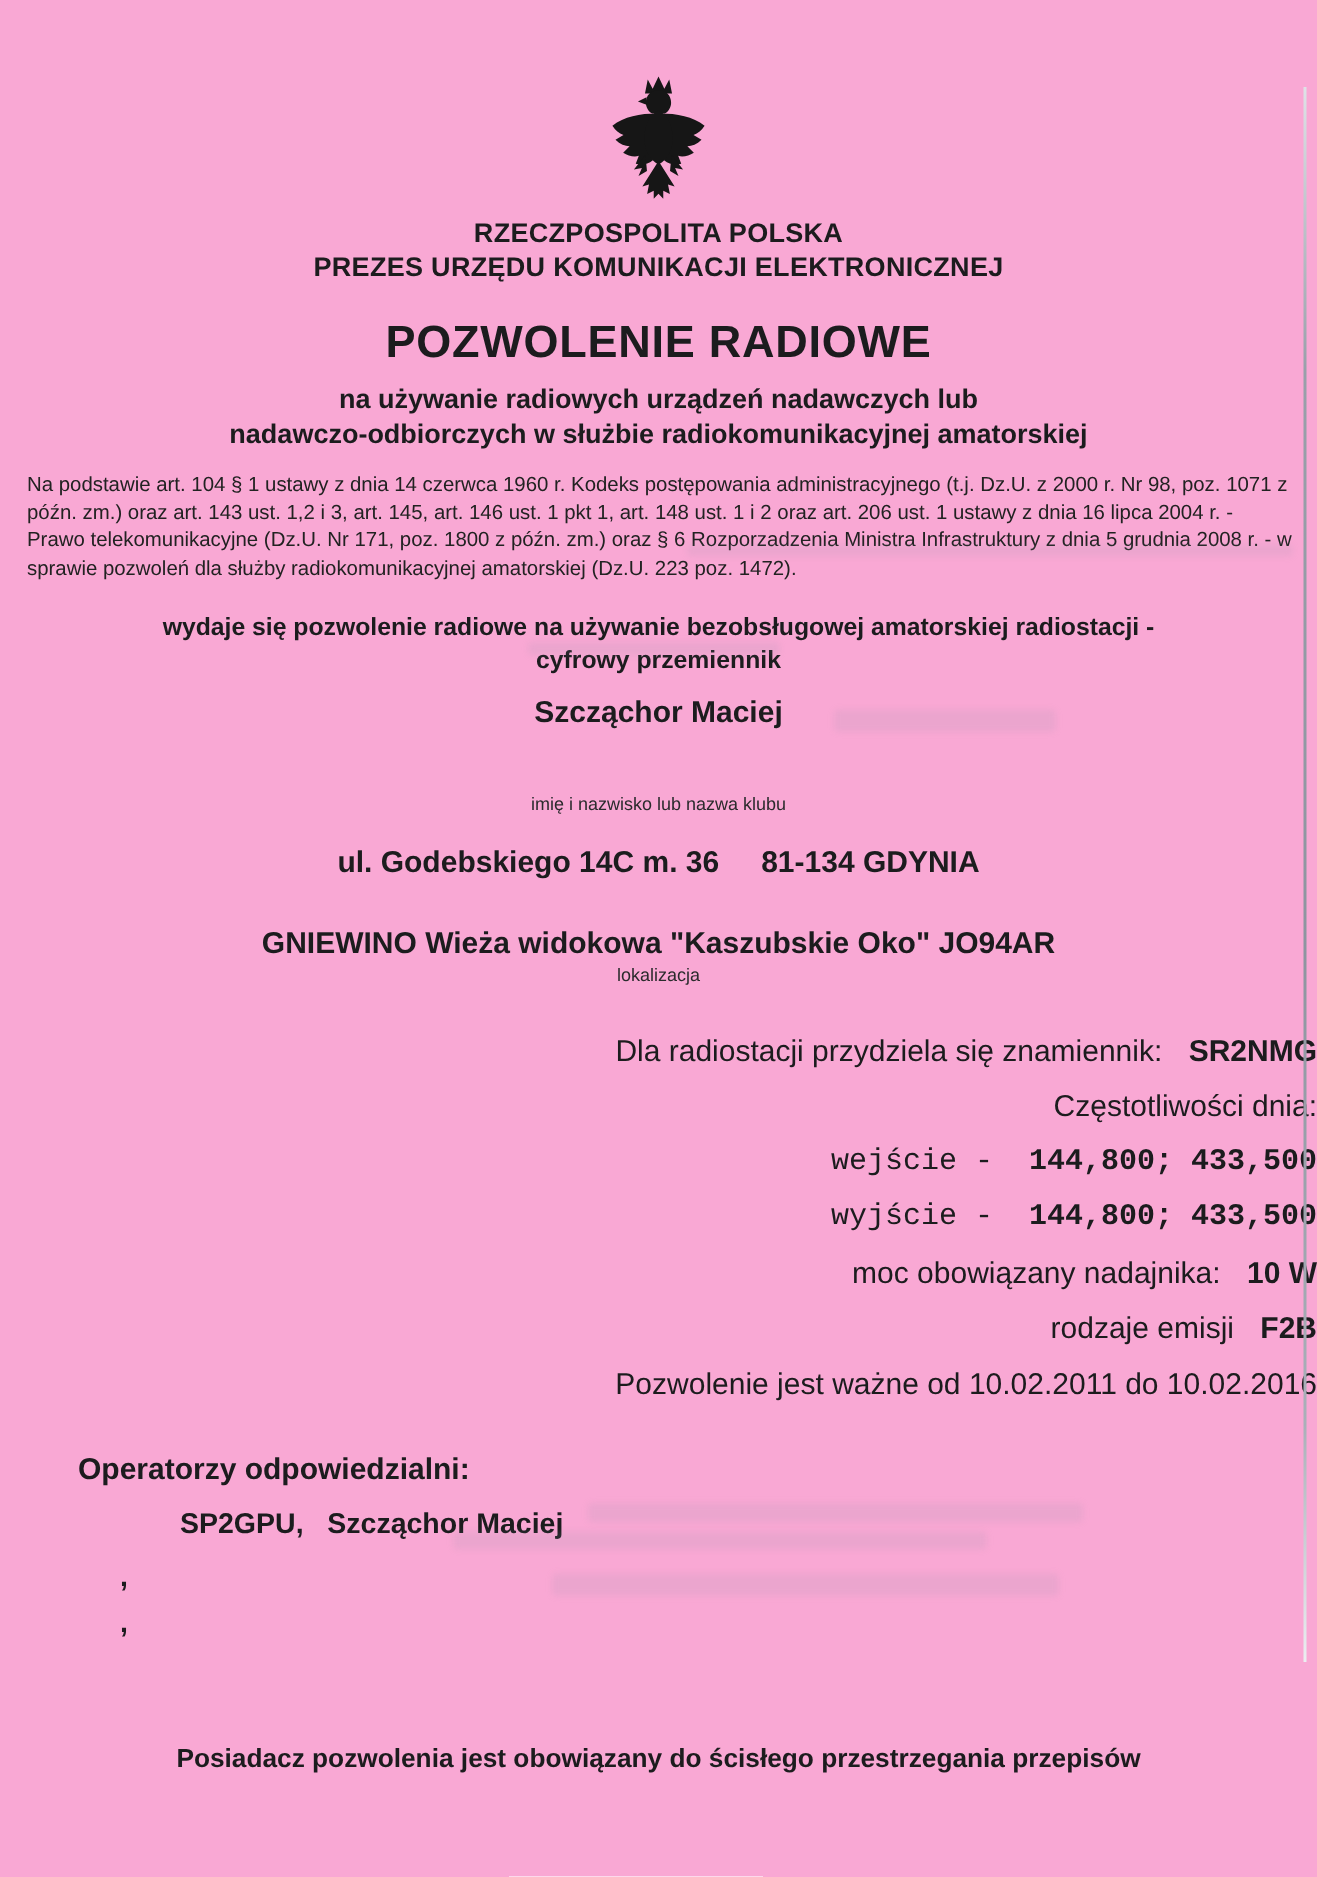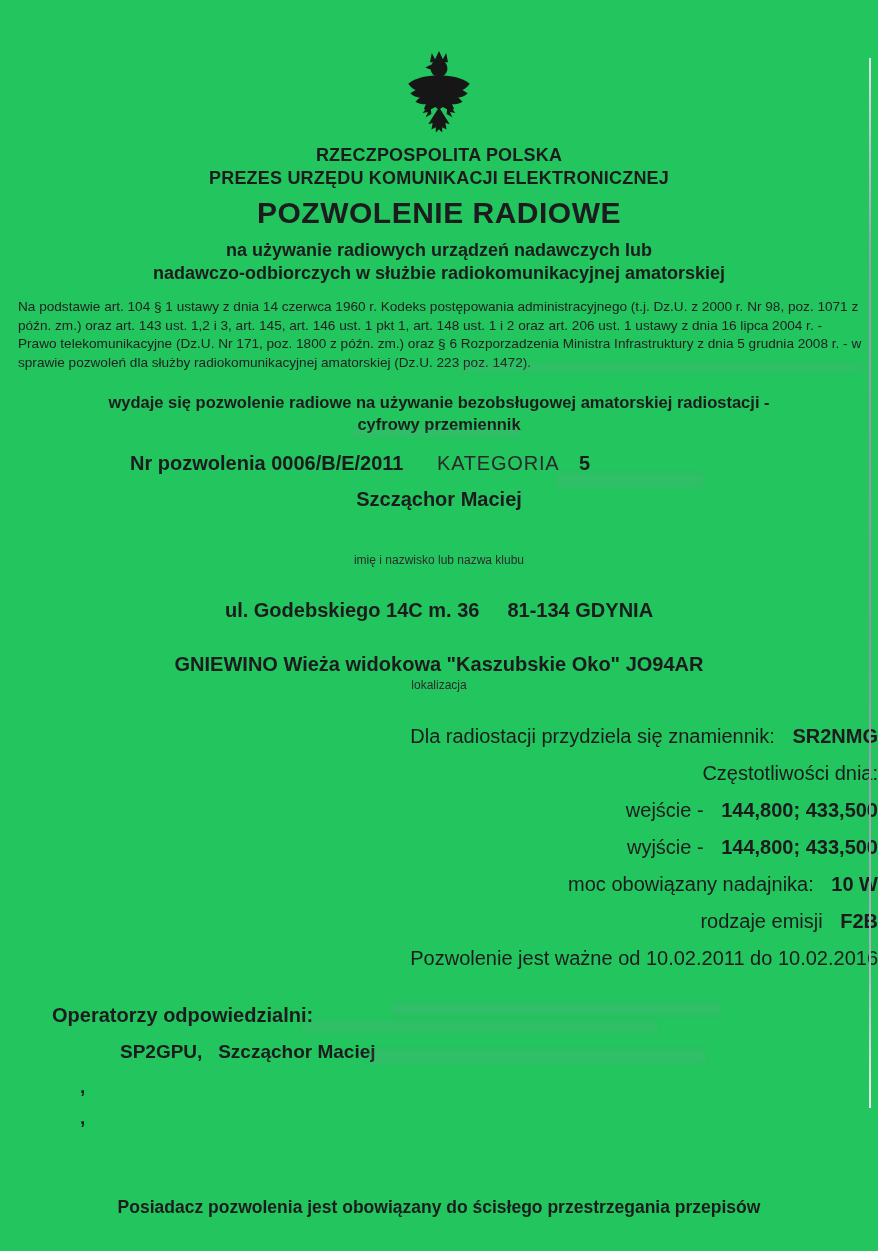--- a/index.html
+++ b/index.html
@@ -1,51 +1,51 @@
 <!DOCTYPE html>
 <html><head>
 <meta charset="utf-8">
 <style>
   html,body{margin:0;padding:0;background:#ffffff;}
   .page{
     position:relative;
     width:878px;height:1251px;
     margin:0 auto;
-    background:#22c55e;
+    background:#f9a8d4;
     font-family:"Liberation Sans", sans-serif;
     color:#1c1c1e;
     overflow:hidden;
   }
   .center{text-align:center;}
   .emblem-wrap{padding-top:50px;text-align:center;line-height:0;}
   .hdr-line{font-size:18px;font-weight:bold;line-height:23px;letter-spacing:.2px;}
   .hdr-block{margin-top:10px;}
-  .doc-title{font-size:30px;font-weight:bold;margin-top:6px;letter-spacing:.5px;}
+  .doc-title{font-size:30px;font-weight:bold;margin-top:22px;letter-spacing:.5px;}
   .subtitle{font-size:18px;font-weight:bold;line-height:23px;margin-top:9px;}
   .legal{
     margin:13px 16px 0 18px;
     font-size:13.6px;line-height:18.6px;
     text-align:left;color:#222;
   }
   .grant{font-size:16.5px;font-weight:bold;line-height:22px;margin-top:19px;}
   .permit-row{margin-top:17px;padding-left:130px;font-size:20px;}
   .permit-bold{font-weight:bold;}
   .kategoria{font-weight:normal;letter-spacing:.8px;margin-left:28px;color:#2a2a2c;}
   .kat-val{font-weight:bold;margin-left:14px;}
   .holder-name{font-size:20px;font-weight:bold;margin-top:13px;}
   .caption{font-size:12px;color:#2b2b2d;margin-top:2px;}
   .caption-spaced{margin-top:42px;}
-  .address-line{font-size:20px;font-weight:bold;margin-top:32px;}
+  .address-line{font-size:20px;font-weight:bold;margin-top:21px;}
   .addr-gap{display:inline-block;width:28px;}
   .location-line{font-size:20px;font-weight:bold;margin-top:31px;}
   .details{margin-top:32px;}
   .d-row{padding-left:62px;font-size:20px;margin-top:13px;line-height:24px;text-align:right;}
   .d-row .lbl{font-weight:normal;}
   .d-row .val{font-weight:bold;margin-left:12px;}
-  .d-indent{padding-left:215px;}
+  .d-indent{padding-left:215px;font-family:Liberation Mono, monospace;}
   .d-plain{font-weight:normal;}
   .ops-label{padding-left:52px;font-size:20px;margin-top:34px;font-weight:bold;}
   .ops-value{padding-left:120px;font-size:19px;font-weight:bold;margin-top:14px;white-space:pre-wrap;}
   .comma-row{padding-left:80px;font-size:19px;font-weight:bold;margin-top:17px;line-height:14px;}
   .footer{font-size:17.5px;font-weight:bold;line-height:24px;margin-top:22px;white-space:pre-wrap;}
   
   .page-edge{
     position:absolute;top:58px;right:7px;width:2px;height:1050px;
     background:linear-gradient(#dfe2e7, #99a0aa 18%, #8e95a0 55%, #aab0b9 85%, #eceef1);
     pointer-events:none;
@@ -99,26 +99,20 @@
     <div>nadawczo-odbiorczych w służbie radiokomunikacyjnej amatorskiej</div>
   </div>
 
   <div class="legal">Na podstawie art. 104 § 1 ustawy z dnia 14 czerwca 1960 r. Kodeks postępowania administracyjnego (t.j. Dz.U. z 2000 r. Nr 98, poz. 1071 z późn. zm.) oraz art. 143 ust. 1,2 i 3, art. 145, art. 146 ust. 1 pkt 1, art. 148 ust. 1 i 2 oraz art. 206 ust. 1 ustawy z dnia 16 lipca 2004 r. - Prawo telekomunikacyjne (Dz.U. Nr 171, poz. 1800 z późn. zm.) oraz § 6 Rozporzadzenia Ministra Infrastruktury z dnia 5 grudnia 2008 r. - w sprawie pozwoleń dla służby radiokomunikacyjnej amatorskiej (Dz.U. 223 poz. 1472).</div>
 
   <div class="grant center">
     <div>wydaje się pozwolenie radiowe na używanie bezobsługowej amatorskiej radiostacji -</div>
     <div>cyfrowy przemiennik</div>
   </div>
 
-  <div class="permit-row">
-    <span class="permit-bold">Nr pozwolenia</span>
-    <span class="permit-bold">0006/B/E/2011</span>
-    <span class="kategoria">KATEGORIA</span>
-    <span class="kat-val">5</span>
-  </div>
 
   <div class="holder-name center">Szcząchor Maciej</div>
 
   <div class="caption caption-spaced center">imię i nazwisko lub nazwa klubu</div>
 
   <div class="address-line center">
     <span>ul. Godebskiego 14C m. 36</span><span class="addr-gap"></span><span>81-134 GDYNIA</span>
   </div>
 
   <div class="location-line center">GNIEWINO Wieża widokowa "Kaszubskie Oko" JO94AR</div>

